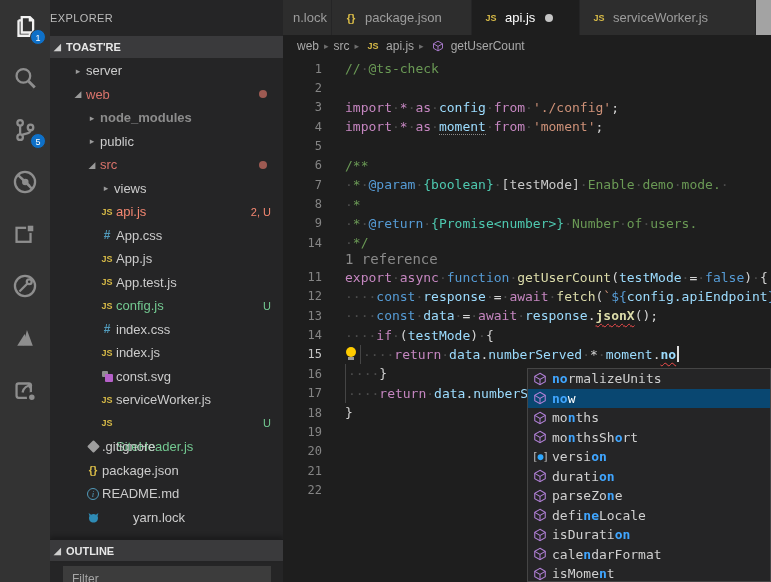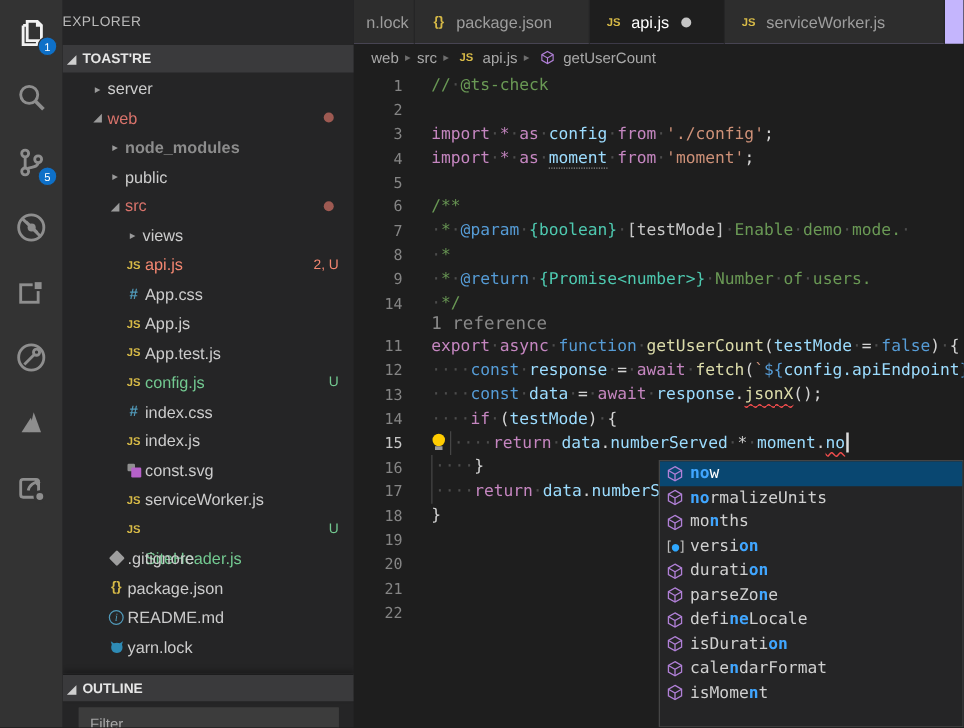--- a/index.html
+++ b/index.html
@@ -41,21 +41,21 @@
   .svg-glyph { position:relative; width:11px; height:11px; }
   .svg-glyph i { position:absolute; left:3px; top:3px; width:8px; height:8px; background:#b661c9; border-radius:1px; }
   .svg-glyph b { position:absolute; left:0; top:0; width:6px; height:6px; background:#8f8f8f; border-radius:1px; }
   .git-glyph { width:9px; height:9px; background:#9e9e9e; transform:rotate(45deg); border-radius:1px; }
   .filter-wrap { position:absolute; top:566px; left:13px; right:12px; }
   .filter-wrap input { width:100%; height:25px; background:#3c3c3c; border:1px solid #3c3c3c; color:#cccccc;
     font-size:12px; padding:0 8px; outline:none; }
   .filter-wrap input::placeholder { color:#a6a6a6; }
   
   .editor { position:absolute; left:283px; top:0; right:0; bottom:0; background:#1e1e1e; overflow:hidden; }
-  .tabbar { height:35px; background:#c4b5fd; display:flex; }
+  .tabbar { height:35px; background:#a3a3a3; display:flex; }
   .tab { height:35px; display:flex; align-items:center; padding:0 10px; background:#2d2d2d; color:#9d9d9d;
     border-right:1px solid #252526; cursor:pointer; flex:none; overflow:hidden; }
   .tab.active { background:#1e1e1e; color:#ffffff; }
   .tab .ficon { margin-right:5px; }
   .mod-dot { width:8px; height:8px; border-radius:50%; background:#c5c5c5; margin-left:10px; flex:none; }
   .breadcrumbs { height:22px; display:flex; align-items:center; padding-left:14px; color:#a9a9a9; font-size:12px; }
   .bc-item { display:flex; align-items:center; cursor:pointer; }
   .bc-sep { color:#6e6e6e; font-size:9px; margin:0 5px; }
   .bc-item .ficon { margin-right:4px; }
   
@@ -63,21 +63,21 @@
   .code-line { height:19.35px; display:flex; align-items:center; white-space:pre; }
   .ln { width:39px; text-align:right; color:#858585; font-size:12px; flex:none;
     font-family:"DejaVu Sans Mono", monospace; }
   .ln.active { color:#c6c6c6; }
   .ltext { padding-left:23px; display:flex; align-items:center; white-space:pre; }
   .codelens { height:15px; line-height:15px; padding-left:62px; color:#8a8a8a; font-size:14px; cursor:pointer; }
   .ws { color:#4c4c4c; }
   .c-com{color:#6A9955}.c-kw{color:#C586C0}.c-kwb{color:#569CD6}.c-fn{color:#DCDCAA}.c-var{color:#9CDCFE}
   .c-str{color:#CE9178}.c-pun{color:#D4D4D4}.c-typ{color:#4EC9B0}.c-tag{color:#569CD6}.c-doc{color:#C8C8C8}
   .u-err { text-decoration-line:underline; text-decoration-style:wavy; text-decoration-color:#f14c4c;
-    text-decoration-thickness:1px; text-underline-offset:3px; }
+    text-decoration-thickness:1px; text-underline-offset:3px;font-weight:bold; }
   .u-dot { border-bottom:1px dotted #8a8a8a; }
   .cursor { display:inline-block; width:2px; height:16px; background:#dcdcdc; margin-left:1px; }
   .iguide { display:inline-block; width:1px; height:19.35px; background:#454545; margin-right:2px; }
   .bulb { position:relative; display:inline-block; width:12px; height:14px; margin-right:3px; flex:none; }
   .bulb i { position:absolute; left:1px; top:0; width:10px; height:10px; border-radius:50%; background:#fc0; }
   .bulb b { position:absolute; left:3px; top:10px; width:6px; height:3px; background:#9a9a9a; }
   
   .suggest { position:absolute; left:244px; top:368px; width:244px; height:214px; background:#252526;
     border:1px solid #454545; z-index:10; font-family:"DejaVu Sans Mono", monospace; font-size:13px; overflow:hidden; }
   .s-row { height:19.5px; display:flex; align-items:center; padding-left:4px; color:#d0d0d0; cursor:pointer; }
@@ -294,21 +294,21 @@
         <span class="tlabel">package.json</span>
         <span class="tspacer"></span>
       </div>
       <div class="trow" style="padding-left: 34px;">
         <span class="ficon">
           <span class="info-glyph">i</span>
         </span>
         <span class="tlabel">README.md</span>
         <span class="tspacer"></span>
       </div>
-      <div class="trow" style="padding-left: 34px;">
+      <div class="trow" style="padding-left: 34px; gap: 31px;">
         <span class="ficon">
           <svg width="13" height="13" viewBox="0 0 16 16">
             <path d="M3 6 L2 2.5 L5 4.5 C6.8 3.6 9.2 3.6 11 4.5 L14 2.5 L13 6 C14.2 8.5 13.5 12 11 13.4 C9 14.4 7 14.4 5 13.4 C2.5 12 1.8 8.5 3 6 Z" fill="#2e8bb5" stroke="none"></path>
           </svg>
         </span>
         <span class="tlabel">yarn.lock</span>
         <span class="tspacer"></span>
       </div>
     </div>
   <div class="section-hdr" id="outline-hdr">
@@ -390,46 +390,55 @@
       <div class="code-line"><span class="ln active">15</span><span class="ltext"><span class="bulb"><i></i><b></b></span><span class="iguide"></span><span class="tok c-pun"><span class="ws">·</span><span class="ws">·</span><span class="ws">·</span><span class="ws">·</span></span><span class="tok c-kw">return<span class="ws">·</span></span><span class="tok c-var">data</span><span class="tok c-pun">.</span><span class="tok c-var">numberServed</span><span class="tok c-pun"><span class="ws">·</span>*<span class="ws">·</span></span><span class="tok c-var">moment</span><span class="tok c-pun">.</span><span class="tok c-var u-err">no</span><span class="cursor"></span></span></div>
       <div class="code-line"><span class="ln">16</span><span class="ltext"><span class="iguide"></span><span class="tok c-pun"><span class="ws">·</span><span class="ws">·</span><span class="ws">·</span><span class="ws">·</span>}</span></span></div>
       <div class="code-line"><span class="ln">17</span><span class="ltext"><span class="iguide"></span><span class="tok c-pun"><span class="ws">·</span><span class="ws">·</span><span class="ws">·</span><span class="ws">·</span></span><span class="tok c-kw">return<span class="ws">·</span></span><span class="tok c-var">data</span><span class="tok c-pun">.</span><span class="tok c-var">numberServed</span></span></div>
       <div class="code-line"><span class="ln">18</span><span class="ltext"><span class="tok c-pun">}</span></span></div>
       <div class="code-line"><span class="ln">19</span><span class="ltext"></span></div>
       <div class="code-line"><span class="ln">20</span><span class="ltext"></span></div>
       <div class="code-line"><span class="ln">21</span><span class="ltext"></span></div>
       <div class="code-line"><span class="ln">22</span><span class="ltext"></span></div>
     </div>
   <div class="suggest" id="suggest">
+      <div class="s-row">
+        <span class="sicon">
+          <svg width="14" height="14" viewBox="0 0 16 16">
+            <path d="M8 1.5 L14 5 L14 11 L8 14.5 L2 11 L2 5 Z" fill="none" stroke="#B180D7" stroke-width="1.2"></path>
+            <path d="M2 5 L8 8.5 L14 5 M8 8.5 L8 14.5" fill="none" stroke="#B180D7" stroke-width="1.2"></path>
+          </svg>
+        </span>
+        <span><span class="hl">no</span><span>rmalizeUnits</span></span>
+      </div>
       <div class="s-row sel">
         <span class="sicon">
           <svg width="14" height="14" viewBox="0 0 16 16">
             <path d="M8 1.5 L14 5 L14 11 L8 14.5 L2 11 L2 5 Z" fill="none" stroke="#B180D7" stroke-width="1.2"></path>
             <path d="M2 5 L8 8.5 L14 5 M8 8.5 L8 14.5" fill="none" stroke="#B180D7" stroke-width="1.2"></path>
           </svg>
         </span>
         <span><span class="hl">no</span><span>w</span></span>
       </div>
       <div class="s-row">
         <span class="sicon">
           <svg width="14" height="14" viewBox="0 0 16 16">
             <path d="M8 1.5 L14 5 L14 11 L8 14.5 L2 11 L2 5 Z" fill="none" stroke="#B180D7" stroke-width="1.2"></path>
             <path d="M2 5 L8 8.5 L14 5 M8 8.5 L8 14.5" fill="none" stroke="#B180D7" stroke-width="1.2"></path>
           </svg>
         </span>
-        <span><span class="hl">no</span><span>rmalizeUnits</span></span>
-      </div>
-      <div class="s-row">
-        <span class="sicon">
-          <svg width="14" height="14" viewBox="0 0 16 16">
-            <path d="M8 1.5 L14 5 L14 11 L8 14.5 L2 11 L2 5 Z" fill="none" stroke="#B180D7" stroke-width="1.2"></path>
-            <path d="M2 5 L8 8.5 L14 5 M8 8.5 L8 14.5" fill="none" stroke="#B180D7" stroke-width="1.2"></path>
-          </svg>
-        </span>
         <span><span>mo</span><span class="hl">n</span><span>ths</span></span>
+      </div>
+      <div class="s-row">
+        <span class="sicon">
+          <svg width="14" height="14" viewBox="0 0 16 16">
+            <path d="M8 1.5 L14 5 L14 11 L8 14.5 L2 11 L2 5 Z" fill="none" stroke="#B180D7" stroke-width="1.2"></path>
+            <path d="M2 5 L8 8.5 L14 5 M8 8.5 L8 14.5" fill="none" stroke="#B180D7" stroke-width="1.2"></path>
+          </svg>
+        </span>
+        <span><span>mo</span><span class="hl">n</span><span>thsSh</span><span class="hl">o</span><span>rt</span></span>
       </div>
       <div class="s-row">
         <span class="sicon">
           <span class="fld-ico">[<i>●</i>]</span>
         </span>
         <span><span>versi</span><span class="hl">on</span></span>
       </div>
       <div class="s-row">
         <span class="sicon">
           <svg width="14" height="14" viewBox="0 0 16 16">

